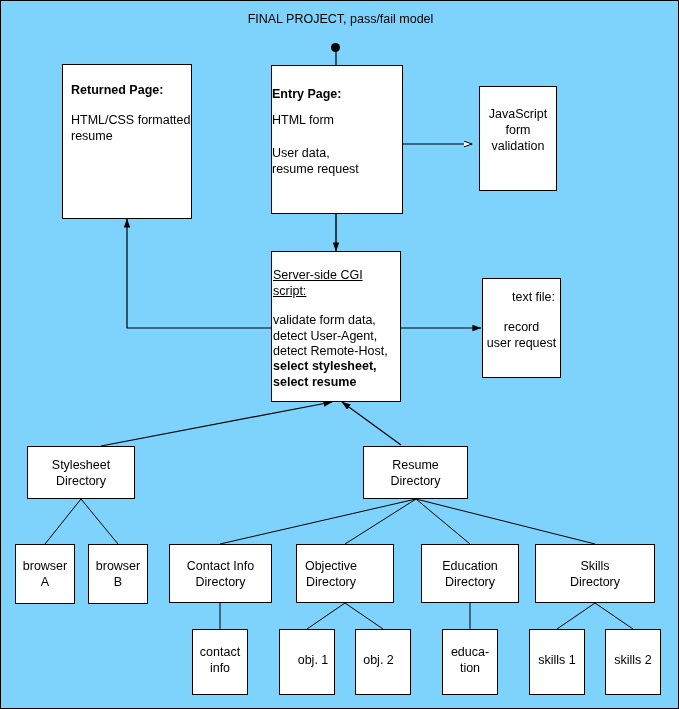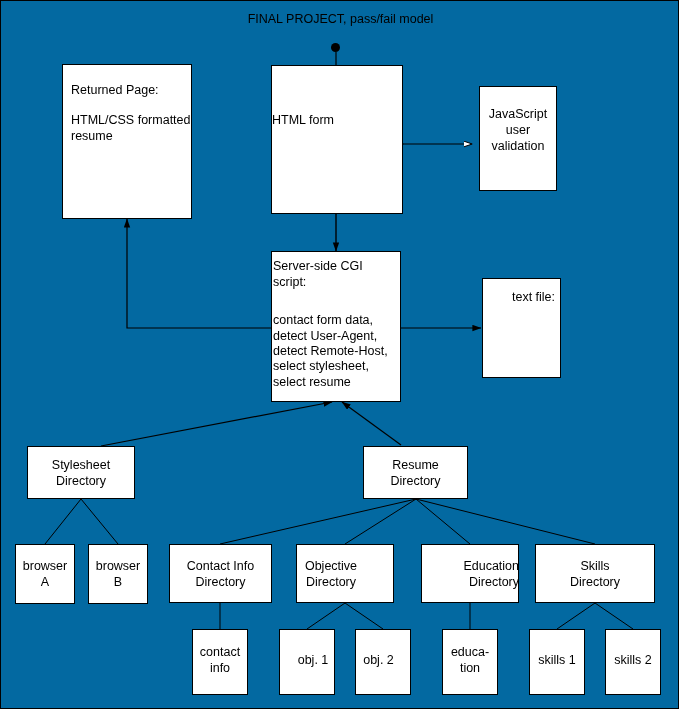--- a/index.html
+++ b/index.html
@@ -8,21 +8,21 @@
     padding: 0;
     background: #ffffff;
   }
   body {
     font-family: "Liberation Sans", sans-serif;
   }
   #canvas {
     position: relative;
     width: 679px;
     height: 709px;
-    background: #0369a1;
+    background: #7dd3fc;
     border: 1px solid #000000;
     box-sizing: border-box;
     overflow: hidden;
   }
   #edges {
     position: absolute;
     left: 0;
     top: 0;
     width: 679px;
     height: 709px;
@@ -57,21 +57,21 @@
     line-height: 15.5px;
   }
   .tc {
     text-align: center;
     font-size: 12.5px;
     line-height: 16px;
     width: 100%;
     left: 0;
   }
   .bold {
-    font-weight: normal;
+    font-weight: bold;
   }
   .startdot {
     position: absolute;
     width: 9px;
     height: 9px;
     border-radius: 50%;
     background: #000000;
     z-index: 4;
   }
 </style>
@@ -123,38 +123,43 @@
   </svg>
 
   <div class="startdot" style="left:330px; top:42px;"></div>
 
   <div class="box" style="left:61px; top:63px; width:130px; height:155px;"></div>
   <div class="box-txt tl bold" style="left:70px; top:82px; width:120px;">Returned Page:</div>
   <div class="box-txt tl" style="left:70px; top:112px; width:125px;">HTML/CSS formatted
 resume</div>
 
   <div class="box" style="left:270px; top:64px; width:132px; height:149px;"></div>
+  <div class="box-txt tl bold" style="left:271px; top:86px; width:125px;">Entry Page:</div>
   <div class="box-txt tl" style="left:271px; top:112px; width:125px;">HTML form</div>
+  <div class="box-txt tl" style="left:271px; top:145px; width:125px;">User data,
+resume request</div>
 
   <div class="box" style="left:478px; top:85px; width:78px; height:105px;"></div>
   <div class="box-txt tc" style="left:478px; top:105px; width:78px;">JavaScript
-user
+form
 validation</div>
 
   <div class="box" style="left:270px; top:250px; width:130px; height:151px;"></div>
-  <div class="box-txt tl" style="left:272px; top:258px; width:101px;">Server-side CGI
+  <div class="box-txt tl" style="left:272px; top:267px; width:101px;text-decoration:underline;">Server-side CGI
 script:</div>
-  <div class="box-txt tl" style="left:272px; top:312px; width:128px;">contact form data,
+  <div class="box-txt tl" style="left:272px; top:312px; width:128px;">validate form data,
 detect User-Agent,
 detect Remote-Host,</div>
   <div class="box-txt tl bold" style="left:272px; top:358px; width:128px;">select stylesheet,
 select resume</div>
 
   <div class="box" style="left:481px; top:277px; width:79px; height:100px;"></div>
   <div class="box-txt tc" style="left:481px; top:288px; width:79px;padding-left:12px;">text file:</div>
+  <div class="box-txt tc" style="left:481px; top:318px; width:79px;">record
+user request</div>
 
   <div class="box" style="left:26px; top:445px; width:108px; height:53px;"></div>
   <div class="box-txt tc" style="left:26px; top:456px; width:108px;">Stylesheet
 Directory</div>
 
   <div class="box" style="left:362px; top:445px; width:105px; height:53px;"></div>
   <div class="box-txt tc" style="left:362px; top:456px; width:105px;">Resume
 Directory</div>
 
   <div class="box" style="left:14px; top:543px; width:60px; height:60px;"></div>
@@ -167,21 +172,21 @@
 
   <div class="box" style="left:168px; top:543px; width:103px; height:59px;"></div>
   <div class="box-txt tc" style="left:168px; top:557px; width:103px;">Contact Info
 Directory</div>
 
   <div class="box" style="left:295px; top:543px; width:98px; height:59px;"></div>
   <div class="box-txt tc" style="left:281px; top:557px; width:98px;">Objective
 Directory</div>
 
   <div class="box" style="left:420px; top:543px; width:98px; height:59px;"></div>
-  <div class="box-txt tc" style="left:420px; top:557px; width:98px;text-align:right;">Education
+  <div class="box-txt tc" style="left:420px; top:557px; width:98px;">Education
 Directory</div>
 
   <div class="box" style="left:534px; top:543px; width:120px; height:59px;"></div>
   <div class="box-txt tc" style="left:534px; top:557px; width:120px;">Skills
 Directory</div>
 
   <div class="box" style="left:191px; top:628px; width:56px; height:66px;"></div>
   <div class="box-txt tc" style="left:191px; top:643px; width:56px;">contact
 info</div>
 

